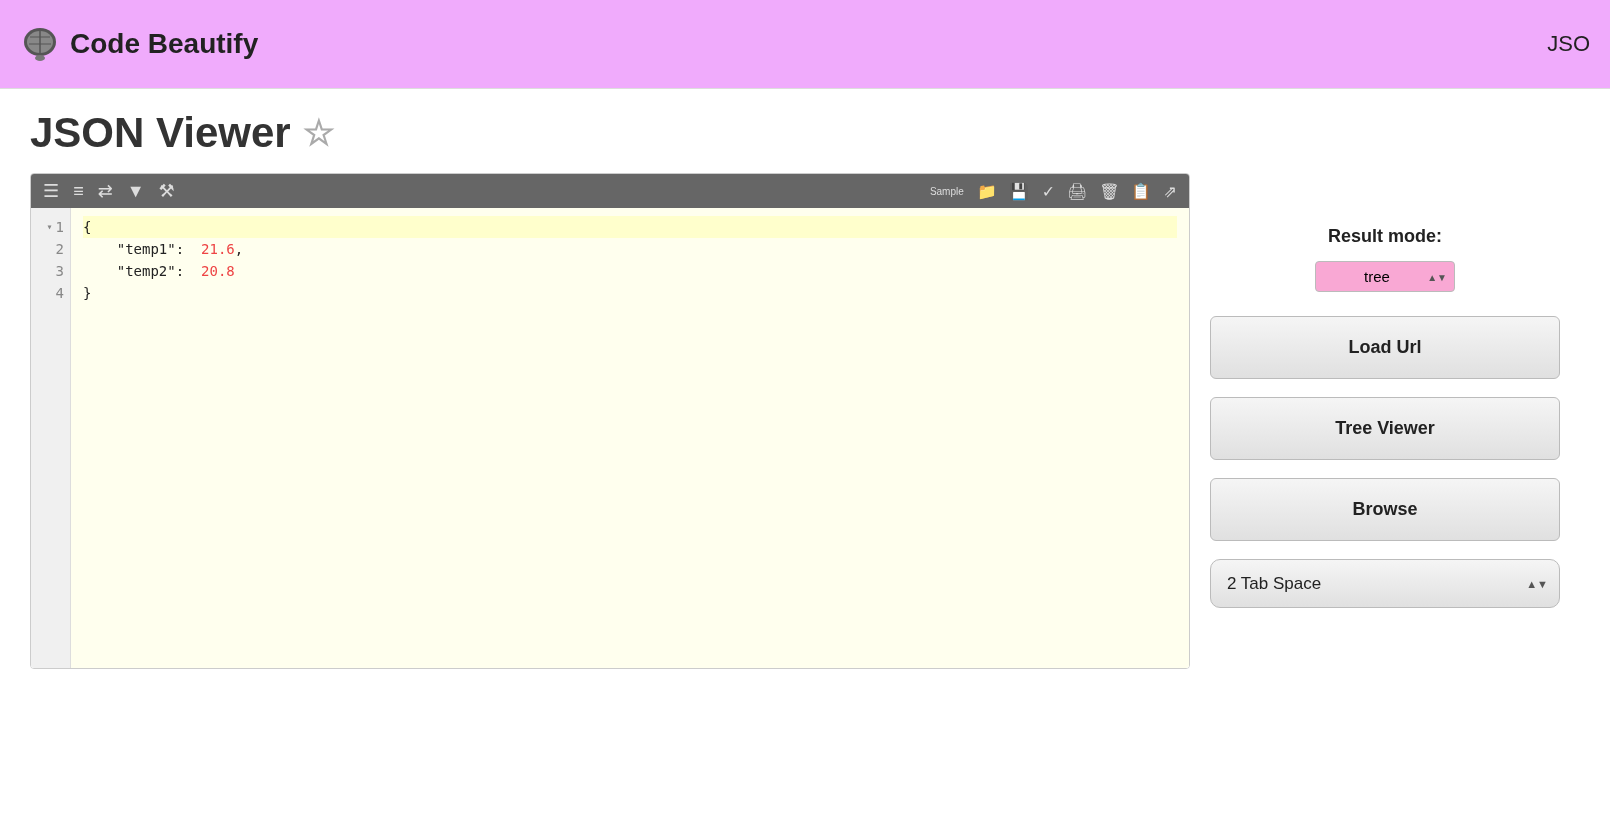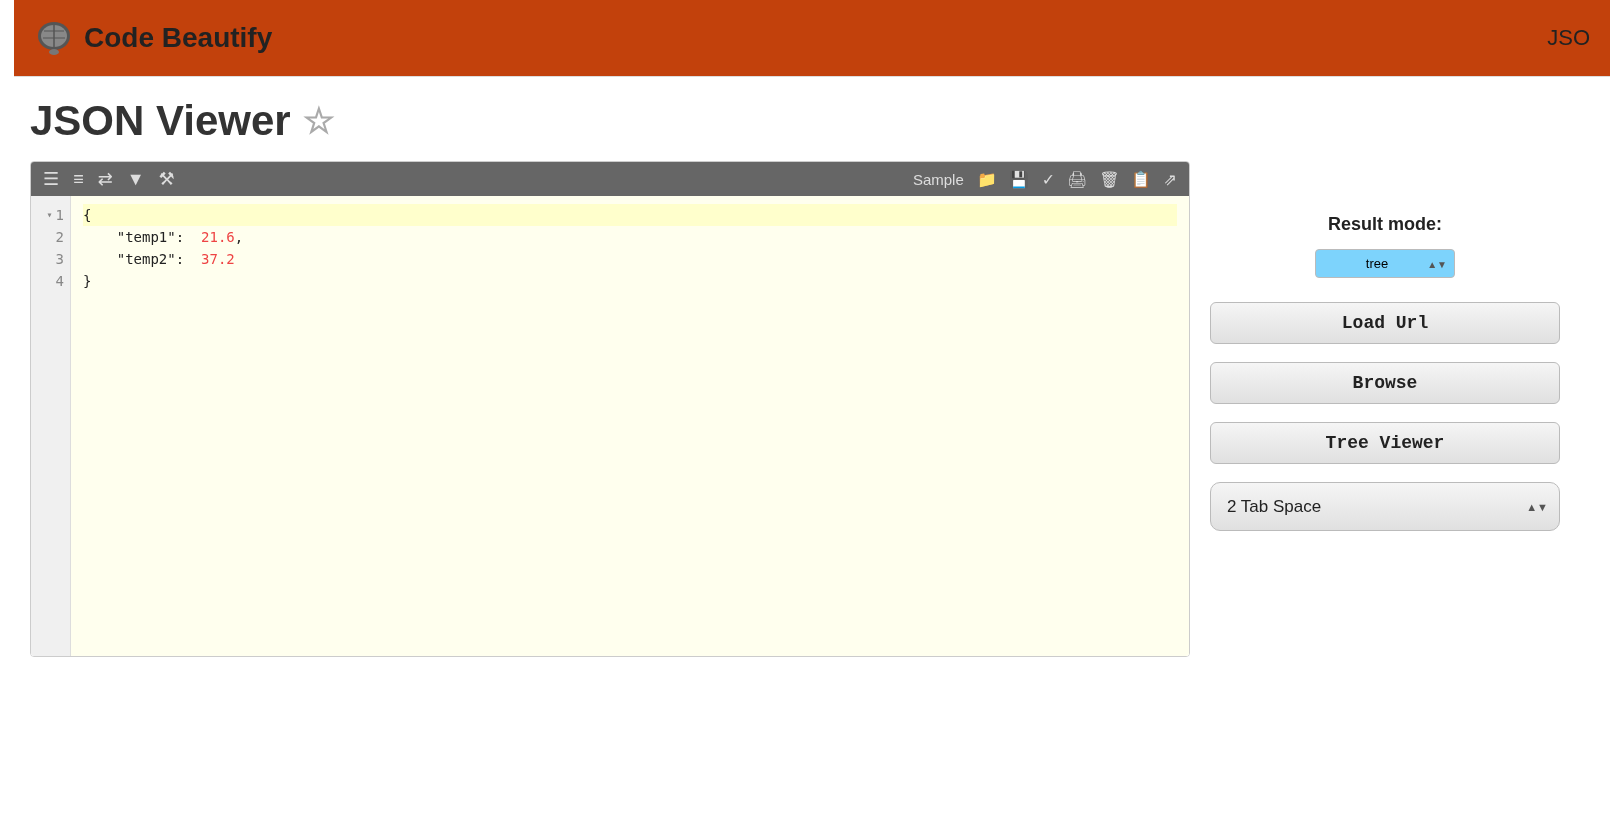--- a/index.html
+++ b/index.html
@@ -7,24 +7,23 @@
       font-family: Arial, sans-serif;
       background: #fff;
       color: #222;
     }
 
     
     .header {
       display: flex;
       align-items: center;
       justify-content: space-between;
-      padding: 18px 20px;
+      padding: 24px 20px;
       border-bottom: 1px solid #ddd;
-      background: #c2410c;
-      margin-left: 14px;
+      background: #f0abfc;
     }
     .header-logo {
       display: flex;
       align-items: center;
       gap: 10px;
     }
     .logo-icon {
       width: 40px;
       height: 40px;
     }
@@ -95,21 +94,21 @@
     .toolbar-icon {
       color: #ddd;
       font-size: 18px;
       cursor: pointer;
     }
     .toolbar-sep {
       flex: 1;
     }
     .toolbar-sample {
       color: #ddd;
-      font-size: 15px;
+      font-size: 10px;
     }
     .toolbar-right-icons {
       display: flex;
       align-items: center;
       gap: 12px;
     }
     .toolbar-right-icons span {
       color: #ddd;
       font-size: 16px;
       cursor: pointer;
@@ -178,22 +177,22 @@
 
     .result-mode-select-wrapper {
       display: flex;
       justify-content: center;
       margin-bottom: 24px;
     }
     .result-mode-select {
       border: 1px solid #bbb;
       border-radius: 4px;
       padding: 6px 30px 6px 14px;
-      font-size: 13px;
-      background: #7dd3fc;
+      font-size: 15px;
+      background: #f9a8d4;
       appearance: none;
       -webkit-appearance: none;
       cursor: pointer;
       width: 140px;
       text-align: center;
     }
     .select-wrapper {
       position: relative;
       display: inline-block;
     }
@@ -204,31 +203,30 @@
       right: 8px;
       top: 50%;
       transform: translateY(-50%);
       pointer-events: none;
       color: #555;
     }
 
     .sidebar-btn {
       display: block;
       width: 100%;
-      padding: 10px 10px;
+      padding: 20px 10px;
       margin-bottom: 18px;
       font-size: 18px;
       font-weight: bold;
       background: linear-gradient(to bottom, #f5f5f5, #e0e0e0);
       border: 1px solid #bbb;
       border-radius: 6px;
       cursor: pointer;
       text-align: center;
       color: #222;
-      font-family: Liberation Mono, monospace;
     }
 
     .tab-space-wrapper {
       position: relative;
       width: 100%;
     }
     .tab-space-select {
       width: 100%;
       padding: 14px 40px 14px 16px;
       font-size: 17px;
@@ -304,43 +302,43 @@
       <div class="editor-body">
         <div class="line-numbers">
           <div><span class="line-arrow">▾</span>1</div>
           <div>2</div>
           <div>3</div>
           <div>4</div>
         </div>
         <div class="code-area">
           <div class="code-line highlight"><span class="code-punct">{</span></div>
           <div class="code-line">    <span class="code-string">"temp1"</span><span class="code-punct">: </span> <span class="code-number">21.6</span><span class="code-punct">,</span></div>
-          <div class="code-line">    <span class="code-string">"temp2"</span><span class="code-punct">: </span> <span class="code-number">37.2</span></div>
+          <div class="code-line">    <span class="code-string">"temp2"</span><span class="code-punct">: </span> <span class="code-number">20.8</span></div>
           <div class="code-line"><span class="code-punct">}</span></div>
         </div>
       </div>
     </div>
 
     <div class="sidebar">
 
       <div class="result-mode-label">Result mode:</div>
 
       <div class="result-mode-select-wrapper">
         <div class="select-wrapper">
           <select class="result-mode-select">
             <option value="tree">tree</option>
             <option value="text">text</option>
             <option value="json">json</option>
           </select>
         </div>
       </div>
 
       <button class="sidebar-btn">Load Url</button>
+      <button class="sidebar-btn">Tree Viewer</button>
       <button class="sidebar-btn">Browse</button>
-      <button class="sidebar-btn">Tree Viewer</button>
 
       <div class="tab-space-wrapper">
         <select class="tab-space-select">
           <option value="2">2 Tab Space</option>
           <option value="4">4 Tab Space</option>
           <option value="tab">Tab Space</option>
         </select>
       </div>
 
     </div>

